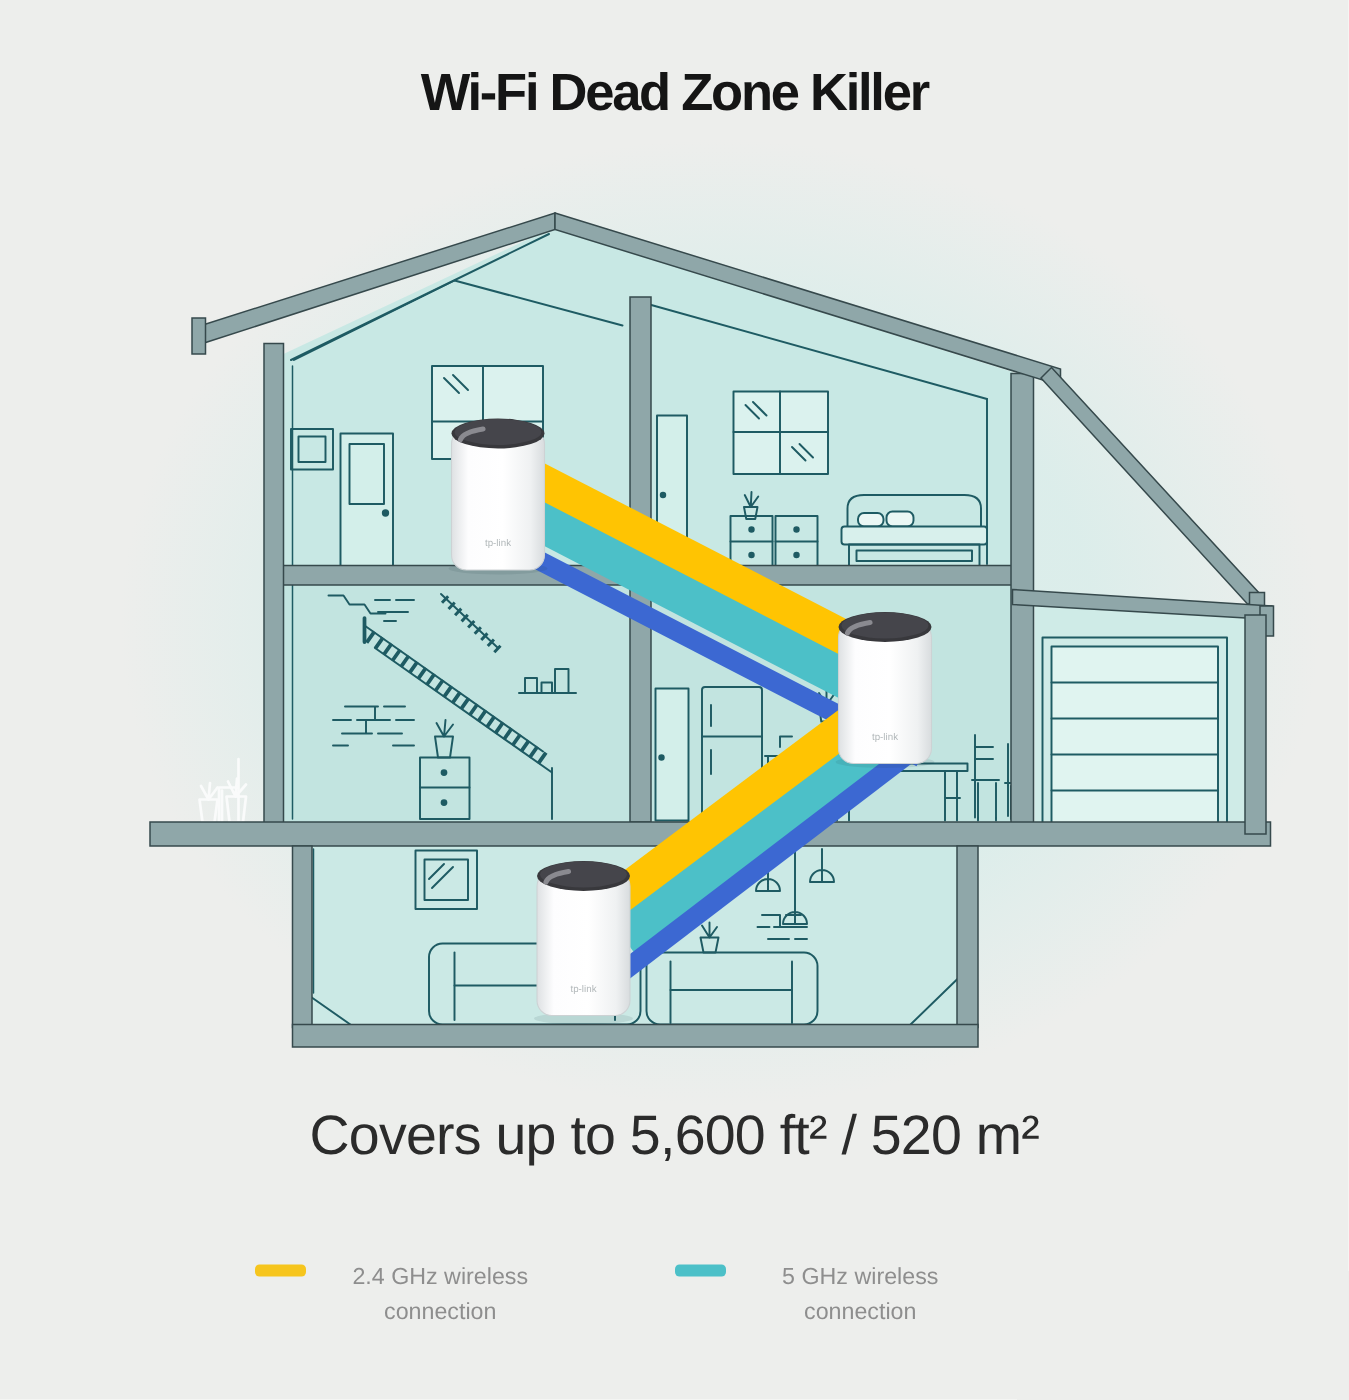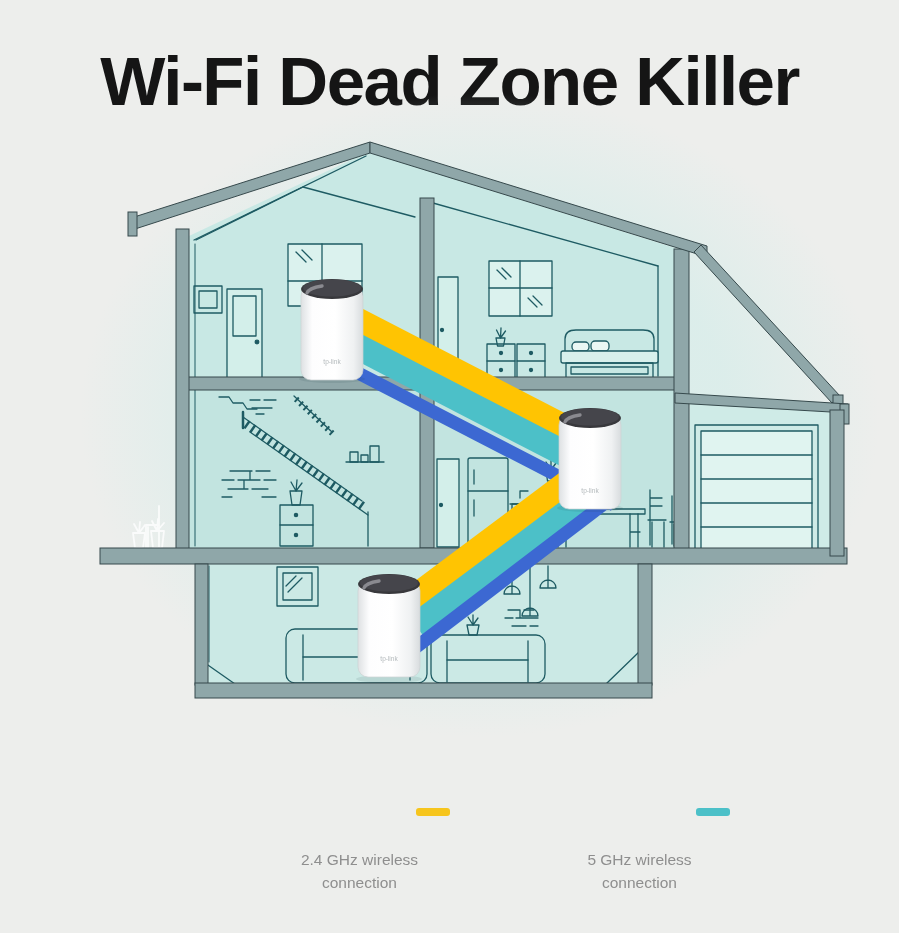--- a/index.html
+++ b/index.html
@@ -1,24 +1,24 @@
 <!DOCTYPE html>
 <html><head>
 <meta charset="utf-8">
 <style>
   html,body{margin:0;padding:0;}
   .page{position:relative;width:899px;height:933px;background:#EDEEEC;overflow:hidden;
         font-family:"Liberation Sans",sans-serif;}
   .title{position:absolute;top:42px;left:0;width:100%;margin:0;text-align:center;
-         font-size:69px;font-weight:700;letter-spacing:-1.5px;color:#151515;}
+         font-size:35px;font-weight:700;letter-spacing:-1.5px;color:#151515;}
   .illustration{position:absolute;top:0;left:0;width:899px;height:933px;}
   .coverage{position:absolute;top:736px;left:0;width:100%;text-align:center;
             font-size:37px;color:#2B2B2B;letter-spacing:-0.5px;}
   .legend{position:absolute;top:808px;left:0;width:100%;display:flex;justify-content:center;}
-  .legend-item{width:280px;display:flex;flex-direction:column;align-items:flex-end;}
+  .legend-item{width:280px;display:flex;flex-direction:row;align-items:center;}
   .dash{display:block;border-radius:3px;}
   .dash-thick{width:34px;height:8px;}
   .dash-thin{width:34px;height:5px;margin-top:2px;}
   .legend-label{margin-top:32px;max-width:180px;text-align:center;
                 font-size:15.5px;line-height:1.5;color:#8E8E8E;}
 </style>
 </head>
 <body>
 
 <div class="page">
@@ -276,20 +276,21 @@
         <ellipse cx="31" cy="106" rx="33" ry="4" fill="rgba(30,60,64,0.10)"></ellipse>
         <rect x="0" y="8" width="62" height="96" rx="10" fill="url(#unitBody)" stroke="#CDD2D4" stroke-width="0.7"></rect>
         <ellipse cx="31" cy="11" rx="31" ry="10" fill="#38383C"></ellipse>
         <ellipse cx="31" cy="10" rx="29" ry="8.6" fill="#45454B"></ellipse>
         <path d="M6,15 a26,9 0 0,1 15,-7" stroke="#8A8A90" stroke-width="3.4" fill="none" stroke-linecap="round"></path>
         <text x="31" y="88" text-anchor="middle" font-size="6.5" fill="#B3B9BB">tp-link</text>
       </g>
     </g>
   </svg>
 
+  <div class="coverage">Covers up to 5,600 ft² / 520 m²</div>
 
   <div class="legend">
     <div class="legend-item">
       <span class="dash dash-thick" style="background-color: rgb(246, 197, 29);"></span>
       <div class="legend-label">2.4 GHz wireless connection</div>
     </div>
     <div class="legend-item">
       <span class="dash dash-thick" style="background-color: rgb(76, 192, 200);"></span>
       <div class="legend-label">5 GHz wireless connection</div>
     </div>

